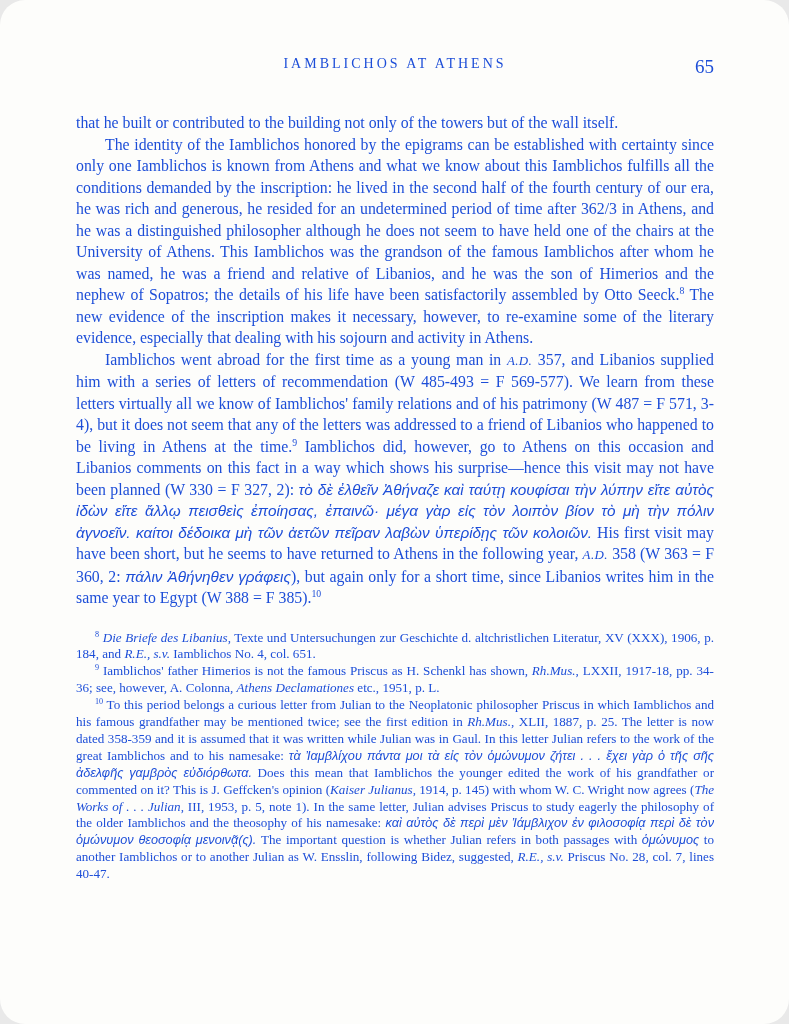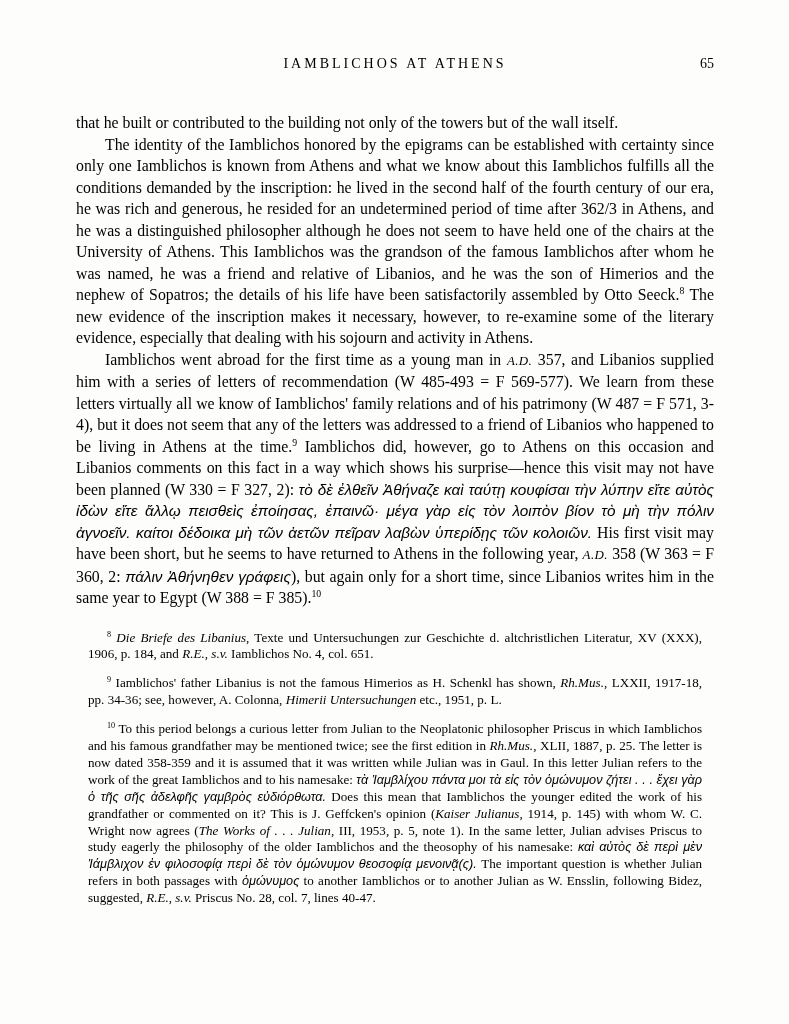--- a/index.html
+++ b/index.html
@@ -9,59 +9,60 @@
   }
   .page {
     position: relative;
     width: 789px;
     height: 1024px;
     margin: 0 auto;
     background: #fdfdfb;
     box-sizing: border-box;
     padding: 56px 75px 0 76px;
     font-family: "Liberation Serif", "DejaVu Serif", serif;
-    color: #000000;
+    color: #1d4ed8;
     overflow: hidden;
+    border-radius: 25px;
   }
   .page-header {
     position: relative;
     text-align: center;
     font-size: 14px;
     letter-spacing: 3px;
     height: 20px;
     margin-bottom: 20px;
     white-space: nowrap;
   }
   .page-number {
     position: absolute;
     right: 0;
     top: 0;
     letter-spacing: 0;
-    font-size: 14px;
+    font-size: 19px;
   }
   .body-text {
     font-size: 15.8px;
     line-height: 21.5px;
     text-align: justify;
     margin-top: 36px;
   }
   .body-text p.para {
     margin: 0;
   }
   .body-text p.para.indent {
     text-indent: 29px;
   }
   .footnotes {
     margin-top: 21px;
     font-size: 13.1px;
     line-height: 16.9px;
     text-align: justify;
   }
   .footnotes p.footnote {
-    margin: 12px;
+    margin: 0;
     text-indent: 19px;
   }
   .seg-i {
     font-style: italic;
   }
   .seg-grk {
     font-family: Liberation Sans, sans-serif;
     font-style: italic;
     font-size: 0.97em;
   }
@@ -84,16 +85,16 @@
     <span class="running-head">IAMBLICHOS AT ATHENS</span>
     <span class="page-number">65</span>
   </header>
   <main class="body-text" id="body-paragraphs">
       <p class="para"><span>that he built or contributed to the building not only of the towers but of the wall itself.</span></p>
       <p class="para indent"><span>The identity of the Iamblichos honored by the epigrams can be established with certainty since only one Iamblichos is known from Athens and what we know about this Iamblichos fulfills all the conditions demanded by the inscription: he lived in the second half of the fourth century of our era, he was rich and generous, he resided for an undetermined period of time after 362/3 in Athens, and he was a distinguished philosopher although he does not seem to have held one of the chairs at the University of Athens. This Iamblichos was the grandson of the famous Iamblichos after whom he was named, he was a friend and relative of Libanios, and he was the son of Himerios and the nephew of Sopatros; the details of his life have been satisfactorily assembled by Otto Seeck.</span><sup class="fn-ref">8</sup><span> The new evidence of the inscription makes it necessary, however, to re-examine some of the literary evidence, especially that dealing with his sojourn and activity in Athens.</span></p>
       <p class="para indent"><span>Iamblichos went abroad for the first time as a young man in </span><span class="seg-sc">A.D.</span><span> 357, and Libanios supplied him with a series of letters of recommendation (W 485-493 = F 569-577). We learn from these letters virtually all we know of Iamblichos' family relations and of his patrimony (W 487 = F 571, 3-4), but it does not seem that any of the letters was addressed to a friend of Libanios who happened to be living in Athens at the time.</span><sup class="fn-ref">9</sup><span> Iamblichos did, however, go to Athens on this occasion and Libanios comments on this fact in a way which shows his surprise—hence this visit may not have been planned (W 330 = F 327, 2): </span><span class="seg-grk">τὸ δὲ ἐλθεῖν Ἀθήναζε καὶ ταύτῃ κουφίσαι τὴν λύπην εἴτε αὐτὸς ἰδὼν εἴτε ἄλλῳ πεισθεὶς ἐποίησας, ἐπαινῶ· μέγα γὰρ εἰς τὸν λοιπὸν βίον τὸ μὴ τὴν πόλιν ἀγνοεῖν. καίτοι δέδοικα μὴ τῶν ἀετῶν πεῖραν λαβὼν ὑπερίδῃς τῶν κολοιῶν.</span><span> His first visit may have been short, but he seems to have returned to Athens in the following year, </span><span class="seg-sc">A.D.</span><span> 358 (W 363 = F 360, 2: </span><span class="seg-grk">πάλιν Ἀθήνηθεν γράφεις</span><span>), but again only for a short time, since Libanios writes him in the same year to Egypt (W 388 = F 385).</span><sup class="fn-ref">10</sup></p>
     </main>
   <footer class="footnotes" id="footnotes">
       <p class="footnote"><sup class="fn-ref">8</sup><span> </span><span class="seg-i">Die Briefe des Libanius</span><span>, Texte und Untersuchungen zur Geschichte d. altchristlichen Literatur, XV (XXX), 1906, p. 184, and </span><span class="seg-i">R.E., s.v.</span><span> Iamblichos No. 4, col. 651.</span></p>
-      <p class="footnote"><sup class="fn-ref">9</sup><span> Iamblichos' father Libanius is not the famous Himerios as H. Schenkl has shown, </span><span class="seg-i">Rh.Mus.</span><span>, LXXII, 1917-18, pp. 34-36; see, however, A. Colonna, </span><span class="seg-i">Himerii Untersuchungen</span><span> etc., 1951, p. L.</span></p>
+      <p class="footnote"><sup class="fn-ref">9</sup><span> Iamblichos' father Himerios is not the famous Priscus as H. Schenkl has shown, </span><span class="seg-i">Rh.Mus.</span><span>, LXXII, 1917-18, pp. 34-36; see, however, A. Colonna, </span><span class="seg-i">Athens Declamationes</span><span> etc., 1951, p. L.</span></p>
       <p class="footnote"><sup class="fn-ref">10</sup><span> To this period belongs a curious letter from Julian to the Neoplatonic philosopher Priscus in which Iamblichos and his famous grandfather may be mentioned twice; see the first edition in </span><span class="seg-i">Rh.Mus.</span><span>, XLII, 1887, p. 25. The letter is now dated 358-359 and it is assumed that it was written while Julian was in Gaul. In this letter Julian refers to the work of the great Iamblichos and to his namesake: </span><span class="seg-grk">τὰ Ἰαμβλίχου πάντα μοι τὰ εἰς τὸν ὁμώνυμον ζήτει . . . ἔχει γὰρ ὁ τῆς σῆς ἀδελφῆς γαμβρὸς εὐδιόρθωτα.</span><span> Does this mean that Iamblichos the younger edited the work of his grandfather or commented on it? This is J. Geffcken's opinion (</span><span class="seg-i">Kaiser Julianus</span><span>, 1914, p. 145) with whom W. C. Wright now agrees (</span><span class="seg-i">The Works of . . . Julian</span><span>, III, 1953, p. 5, note 1). In the same letter, Julian advises Priscus to study eagerly the philosophy of the older Iamblichos and the theosophy of his namesake: </span><span class="seg-grk">καὶ αὐτὸς δὲ περὶ μὲν Ἰάμβλιχον ἐν φιλοσοφίᾳ περὶ δὲ τὸν ὁμώνυμον θεοσοφίᾳ μενοινᾷ(ς).</span><span> The important question is whether Julian refers in both passages with </span><span class="seg-grk">ὁμώνυμος</span><span> to another Iamblichos or to another Julian as W. Ensslin, following Bidez, suggested, </span><span class="seg-i">R.E., s.v.</span><span> Priscus No. 28, col. 7, lines 40-47.</span></p>
     </footer>
 </div>
 
 </body></html>

